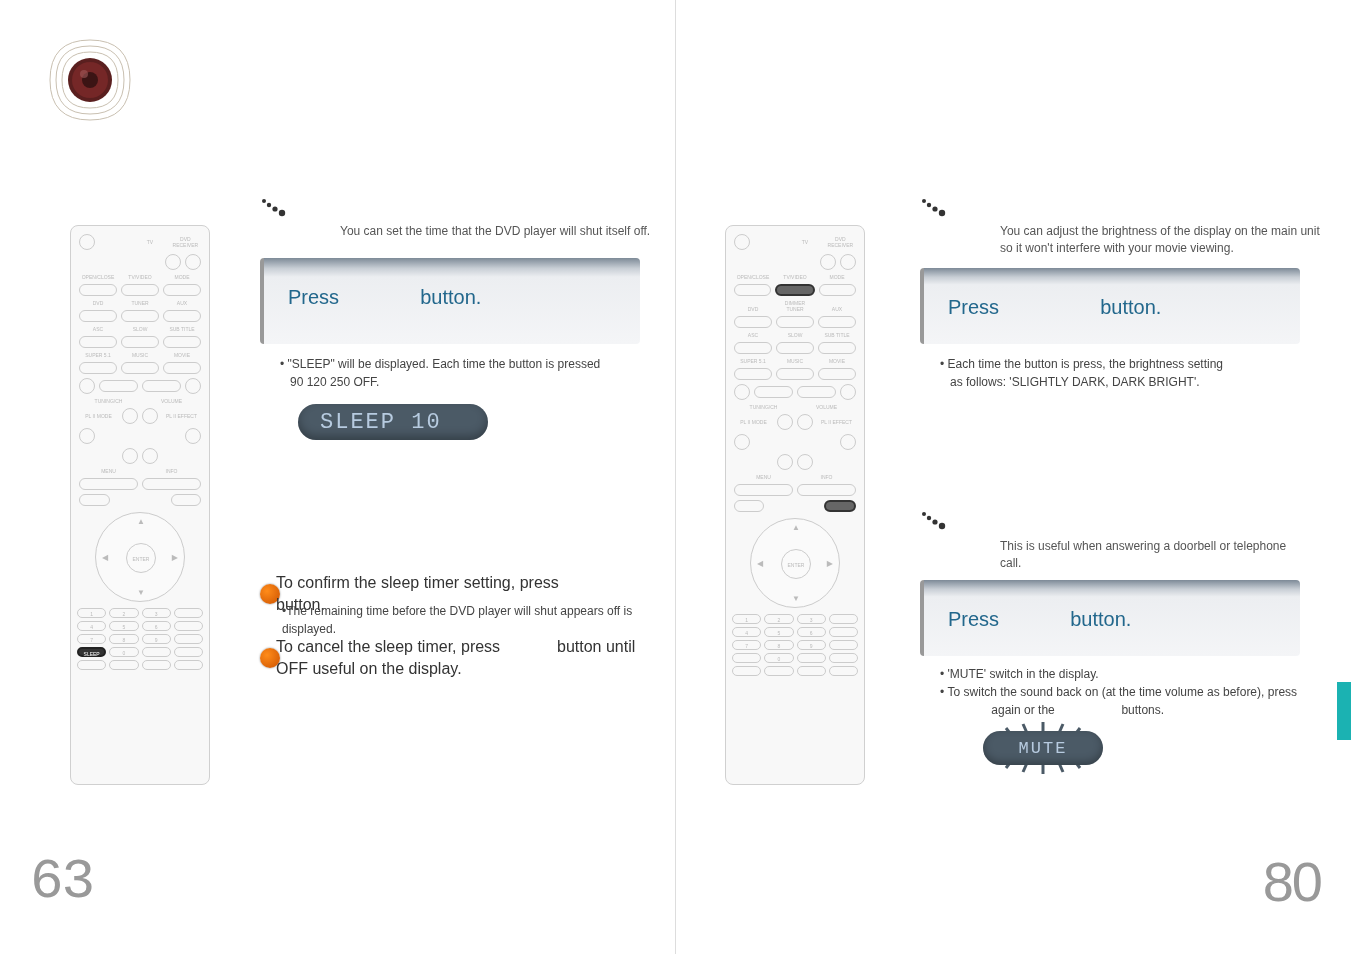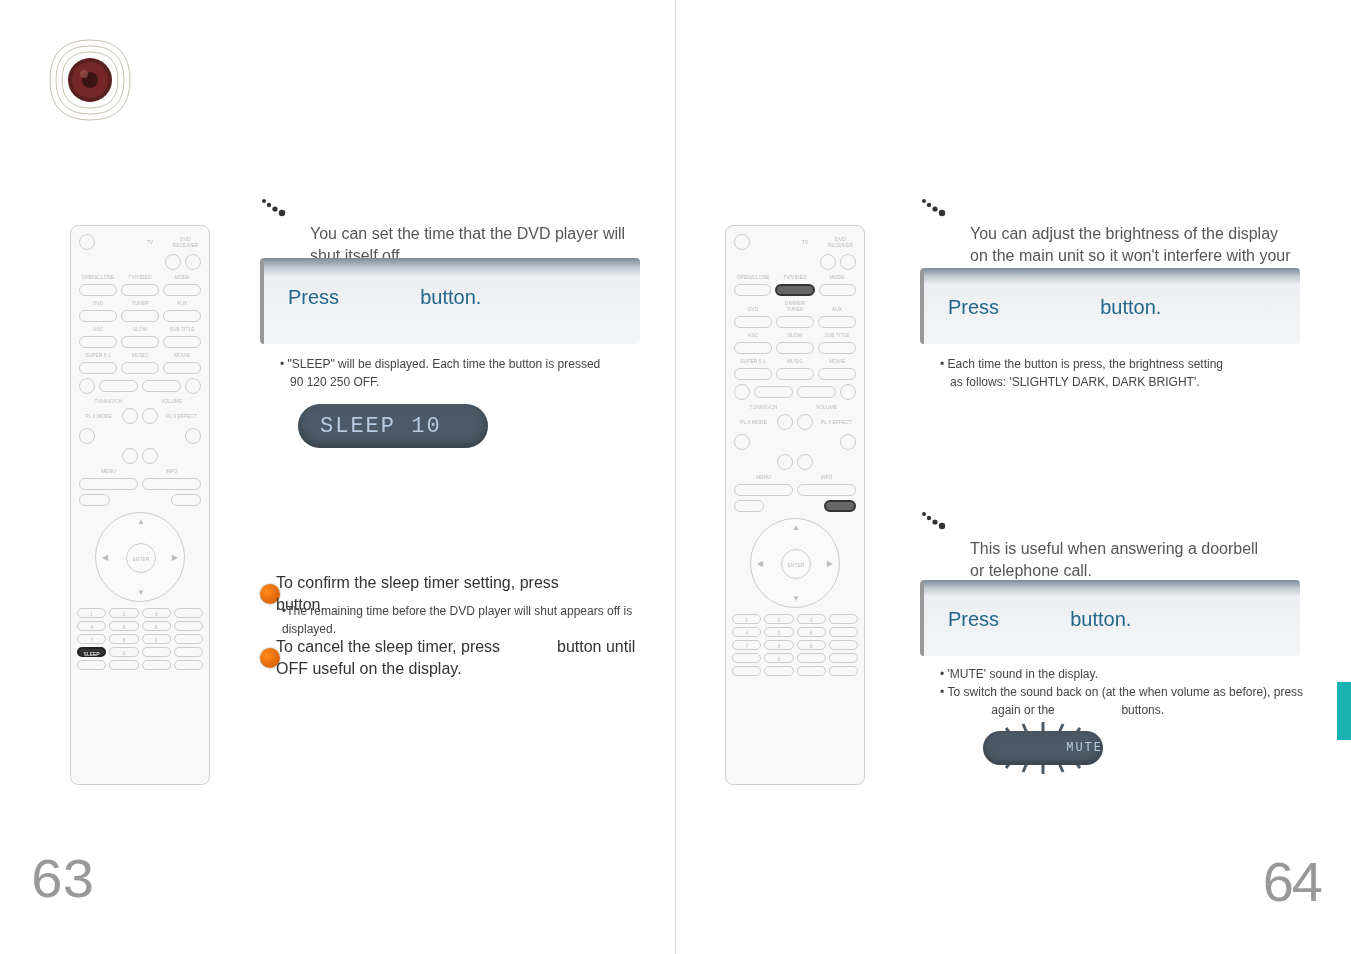--- a/index.html
+++ b/index.html
@@ -68,23 +68,24 @@
   .numpad .sleepbtn { background: #333; color: #fff; border-color: #222; }
 
   
   .sec-icon {
     position: absolute; width: 30px; height: 30px;
   }
   .sec-icon svg { width: 100%; height: 100%; }
 
   .intro {
     position: absolute;
-    font-size: 16px;
+    font-size: 12px;
     color: #555;
     line-height: 1.4;
+    margin-left: 30px;
   }
 
   
   .instr-box {
     position: absolute;
     border-radius: 4px;
     background: linear-gradient(to bottom, #7d8a97, #c8ced5 12%, #eceef1 22%, #f4f5f7);
     border-left: 4px solid #999;
     padding: 20px 24px 18px 24px;
   }
@@ -119,43 +120,43 @@
   .note-block {
     position: absolute;
     font-size: 12px;
     color: #444;
     line-height: 1.5;
   }
   .note-block .row { padding-left: 12px; text-indent: -10px; }
 
   
   .lcd {
-    width: 190px; height: 44px;
+    width: 190px; height: 36px;
     background: #4b5a66;
     border-radius: 22px;
     display: flex;
     align-items: center;
     padding-left: 22px;
     color: #b7cbe0;
     font-family: 'Courier New', monospace;
     font-size: 22px;
     letter-spacing: 2px;
     box-shadow: inset 0 -4px 10px rgba(0,0,0,0.3);
   }
 
   
   .mute-disp {
     width: 190px; height: 60px;
     position: relative;
     display: flex; align-items: center; justify-content: center;
   }
   .mute-disp .lcd2 {
     width: 120px; height: 34px; background: #4b5a66; border-radius: 17px;
-    display: flex; align-items: center; justify-content: flex-end;
-    color: #b7cbe0; font-family: 'Courier New', monospace; font-size: 12px; letter-spacing: 2px;
+    display: flex; align-items: center; justify-content: center;
+    color: #b7cbe0; font-family: 'Courier New', monospace; font-size: 17px; letter-spacing: 2px;
     position: relative; z-index: 1;
     box-shadow: inset 0 -3px 8px rgba(0,0,0,0.3);
   }
   .mute-disp .rays {
     position: absolute; left: 0; top: 0; width: 100%; height: 100%;
   }
 
   
   .pageno {
     position: absolute;
@@ -537,22 +538,22 @@
 <div class="intro" style="left:970px; top:538px; width:300px;">This is useful when answering a doorbell or telephone call.</div>
 
 <div class="instr-box" style="left:920px; top:580px; width:380px; height:76px;">
   <div class="instr-title">
     <span>Press</span>
     <span class="inline-label" style="display:inline-block;width:60px;"></span>
     <span>button.</span>
   </div>
 </div>
 <div class="note-block" style="left:938px; top:665px; width:370px;">
-  <div class="row">•&nbsp;<span>'MUTE' sound in the display.</span></div>
-  <div class="row">•&nbsp;<span>To switch the sound back on (at the when volume as before), press</span>
+  <div class="row">•&nbsp;<span>'MUTE' switch in the display.</span></div>
+  <div class="row">•&nbsp;<span>To switch the sound back on (at the time volume as before), press</span>
     <span style="display:inline-block;width:38px;"></span>
     <span>again or the</span>
     <span style="display:inline-block;width:60px;"></span>
     <span>buttons.</span>
   </div>
 </div>
 
 <div style="position:absolute; left:948px; top:718px;">
   <div class="mute-disp">
     <svg class="rays" viewBox="0 0 190 60">
@@ -569,13 +570,13 @@
         <line x1="132" y1="50" x2="126" y2="42"></line>
       </g>
     </svg>
     <div class="lcd2">
         <span>MUTE</span>
       </div>
   </div>
 </div>
 
 <div class="pageno left">63</div>
-<div class="pageno right">64</div>
+<div class="pageno right">80</div>
 
 </body></html>

